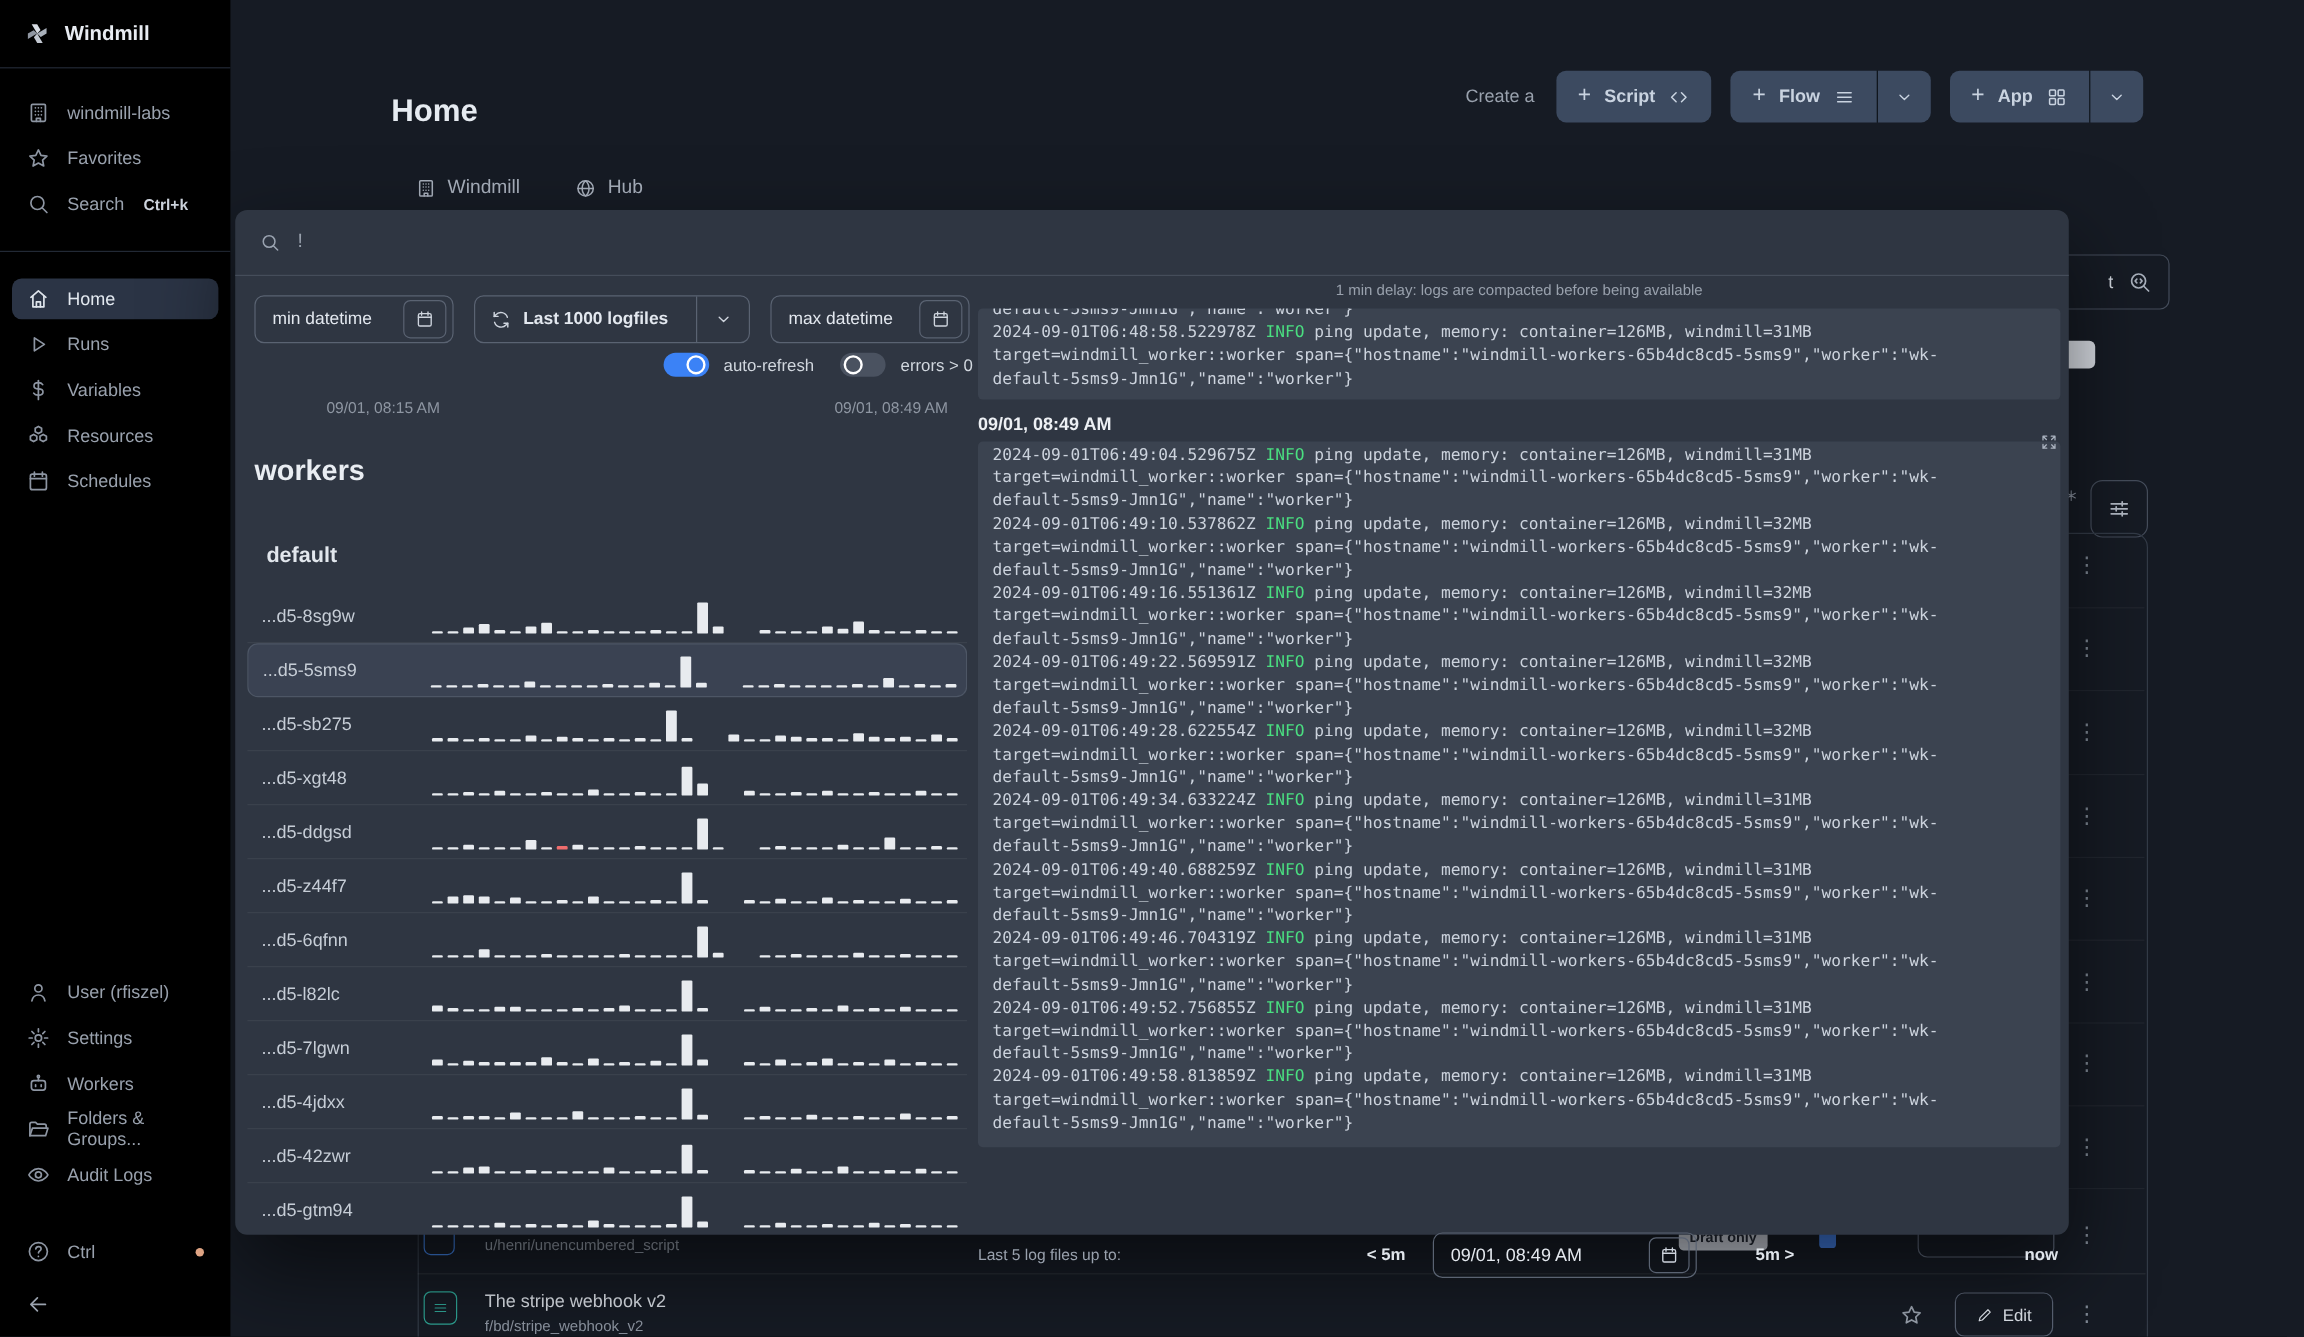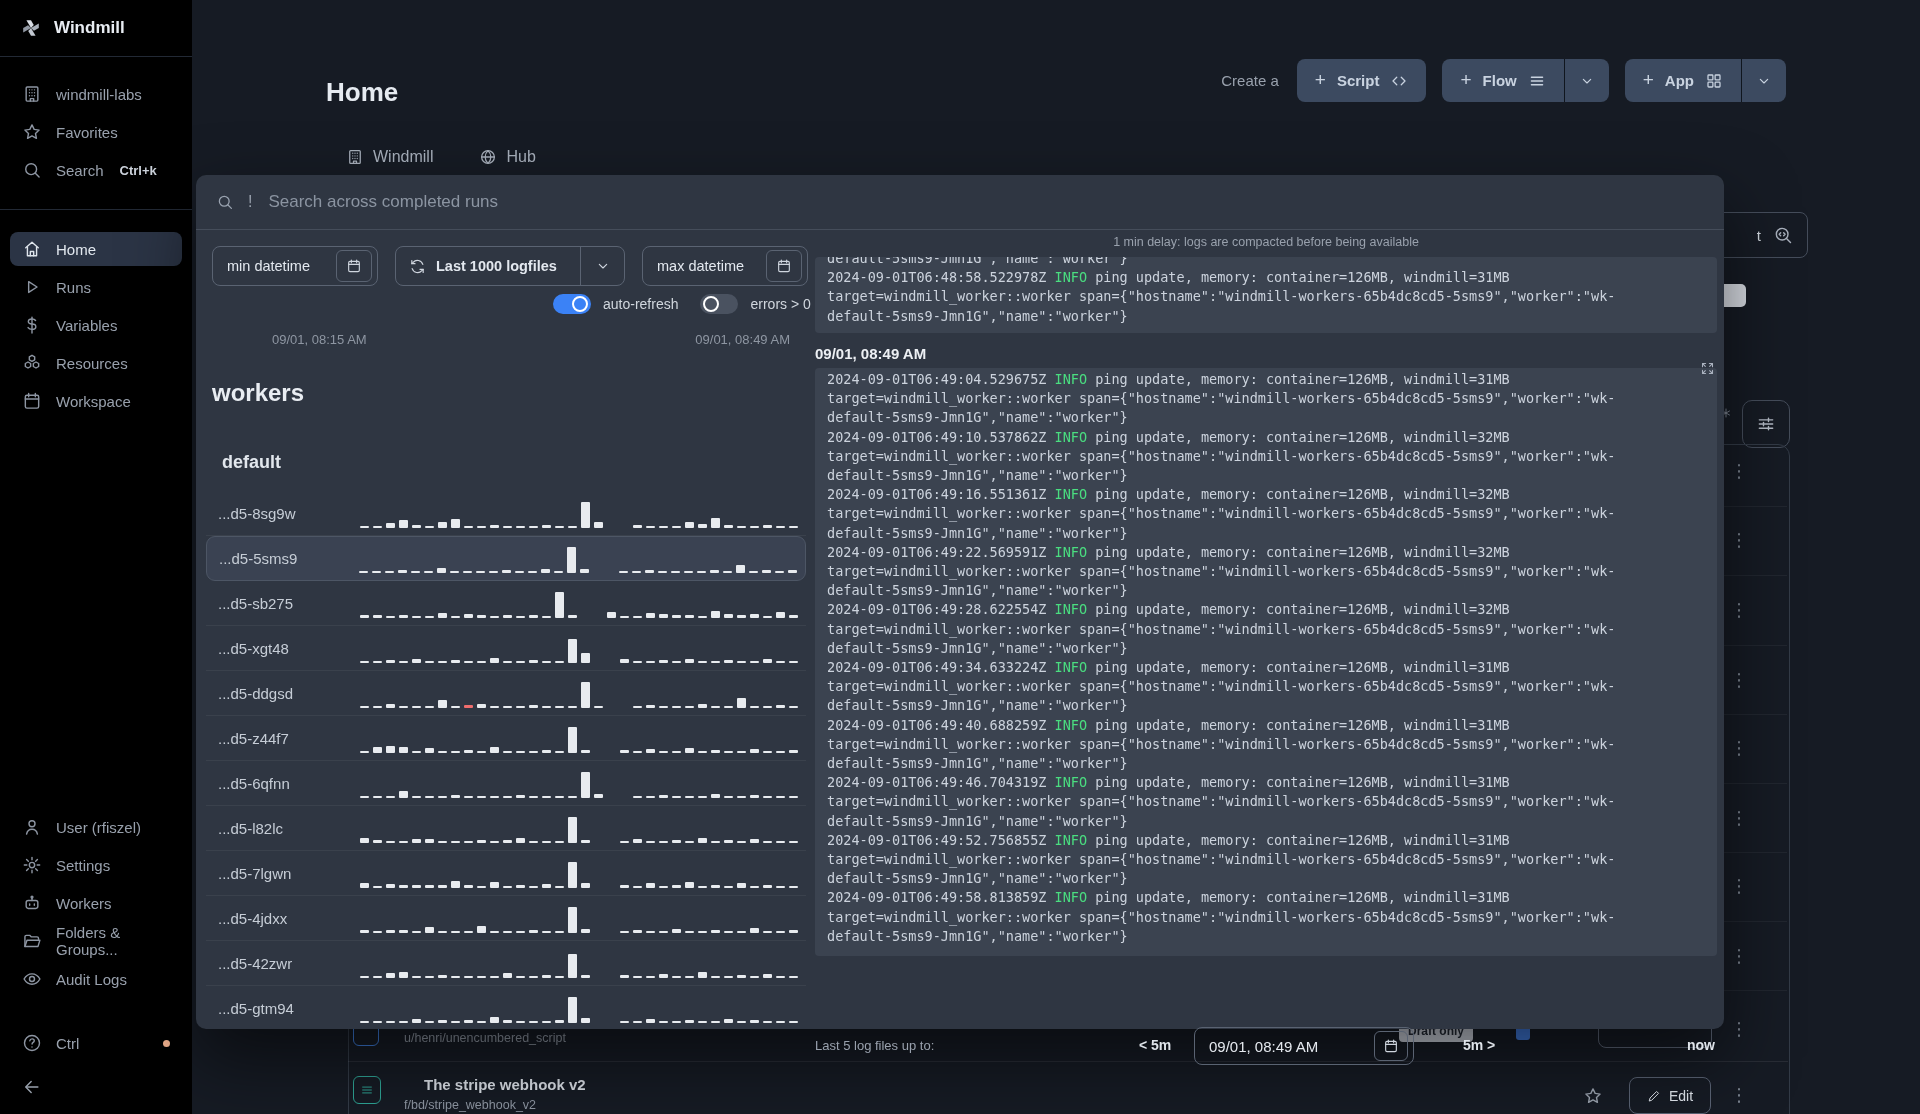--- a/index.html
+++ b/index.html
@@ -67,21 +67,21 @@
              border-radius:6px;z-index:1;}
   .rowa-path{position:absolute;left:404px;top:1031px;font-size:12.5px;color:#8d95a1;z-index:1;}
   .badge-draft{position:absolute;left:1399px;top:1021px;height:21px;line-height:21px;padding:0 9px;
                border-radius:4px;background:#c6cbd5;color:#242a35;font-size:12px;font-weight:600;z-index:1;}
   .lang-icon{position:absolute;left:1516px;top:1026px;width:14px;height:14px;background:#3f77d6;border-radius:3px;z-index:1;}
   .ghost-btn{position:absolute;left:1598px;top:1008px;width:112px;height:38px;border:1px solid #596273;border-radius:8px;z-index:1;}
   .divider-ab{position:absolute;left:348px;top:1061px;width:1440px;height:1px;background:rgba(255,255,255,.08);z-index:1;}
   .rowb-icon{position:absolute;left:353px;top:1076px;width:26px;height:26px;border:1.6px solid #2ea394;
              border-radius:6px;display:flex;align-items:center;justify-content:center;color:#2ea394;z-index:1;}
   .rowb-icon .ico{width:14px;height:14px;}
-  .rowb-title{position:absolute;left:424px;top:1076px;font-size:15px;font-weight:700;color:#d9dee5;z-index:1;}
+  .rowb-title{position:absolute;left:404px;top:1076px;font-size:15px;font-weight:400;color:#d9dee5;z-index:1;}
   .rowb-path{position:absolute;left:404px;top:1098px;font-size:12.5px;color:#8d95a1;z-index:1;}
   .star-b{position:absolute;left:1583px;top:1086px;width:20px;height:20px;color:#99a1ad;z-index:1;cursor:pointer;}
   .edit-btn{position:absolute;left:1629px;top:1077px;width:80px;height:35px;border:1px solid #596273;border-radius:8px;
             display:flex;align-items:center;justify-content:center;gap:8px;color:#e0e5ec;font-size:14px;z-index:1;cursor:pointer;}
   .edit-btn .ico{width:14px;height:14px;}
 
   
   .modal{position:absolute;left:196px;top:175px;width:1528px;height:854px;background:#2f3642;
          border-radius:10px;box-shadow:0 30px 70px rgba(0,0,0,.55);z-index:10;}
   .srow{height:54px;display:flex;align-items:center;gap:14px;padding:0 20px;border-bottom:1px solid #454d5a;}
@@ -238,21 +238,21 @@
           </span>
           <span>Resources</span>
         </div>
         <div class="si">
           <span class="ico">
             <svg viewBox="0 0 24 24">
               <rect x="4" y="5" width="16" height="15.5" rx="2"></rect>
               <path d="M8 3v4M16 3v4M4 9.5h16"></path>
             </svg>
           </span>
-          <span>Workspace</span>
+          <span>Schedules</span>
         </div>
       </nav>
     <div class="sb-spacer"></div>
     <nav id="sb-bottom">
         <div class="si">
           <span class="ico">
             <svg viewBox="0 0 24 24">
               <circle cx="12" cy="8" r="3.6"></circle>
               <path d="M5.5 20.5c.7-3.9 3.3-5.9 6.5-5.9s5.8 2 6.5 5.9"></path>
             </svg>
@@ -464,21 +464,20 @@
   
   <section class="modal">
     <div class="srow">
       <span class="ico">
           <svg viewBox="0 0 24 24">
             <circle cx="11" cy="11" r="6.5"></circle>
             <path d="M16 16l4.5 4.5"></path>
           </svg>
         </span>
       <span class="sprefix">!</span>
-      <input class="sinput" placeholder="Search across completed runs" style="">
     </div>
 
     <div class="frow">
       <div class="fbtn w-min">
         <span>min datetime</span>
         <span class="calbox">
           <span class="ico">
               <svg viewBox="0 0 24 24">
                 <rect x="4" y="5" width="16" height="15.5" rx="2"></rect>
                 <path d="M8 3v4M16 3v4M4 9.5h16"></path>

